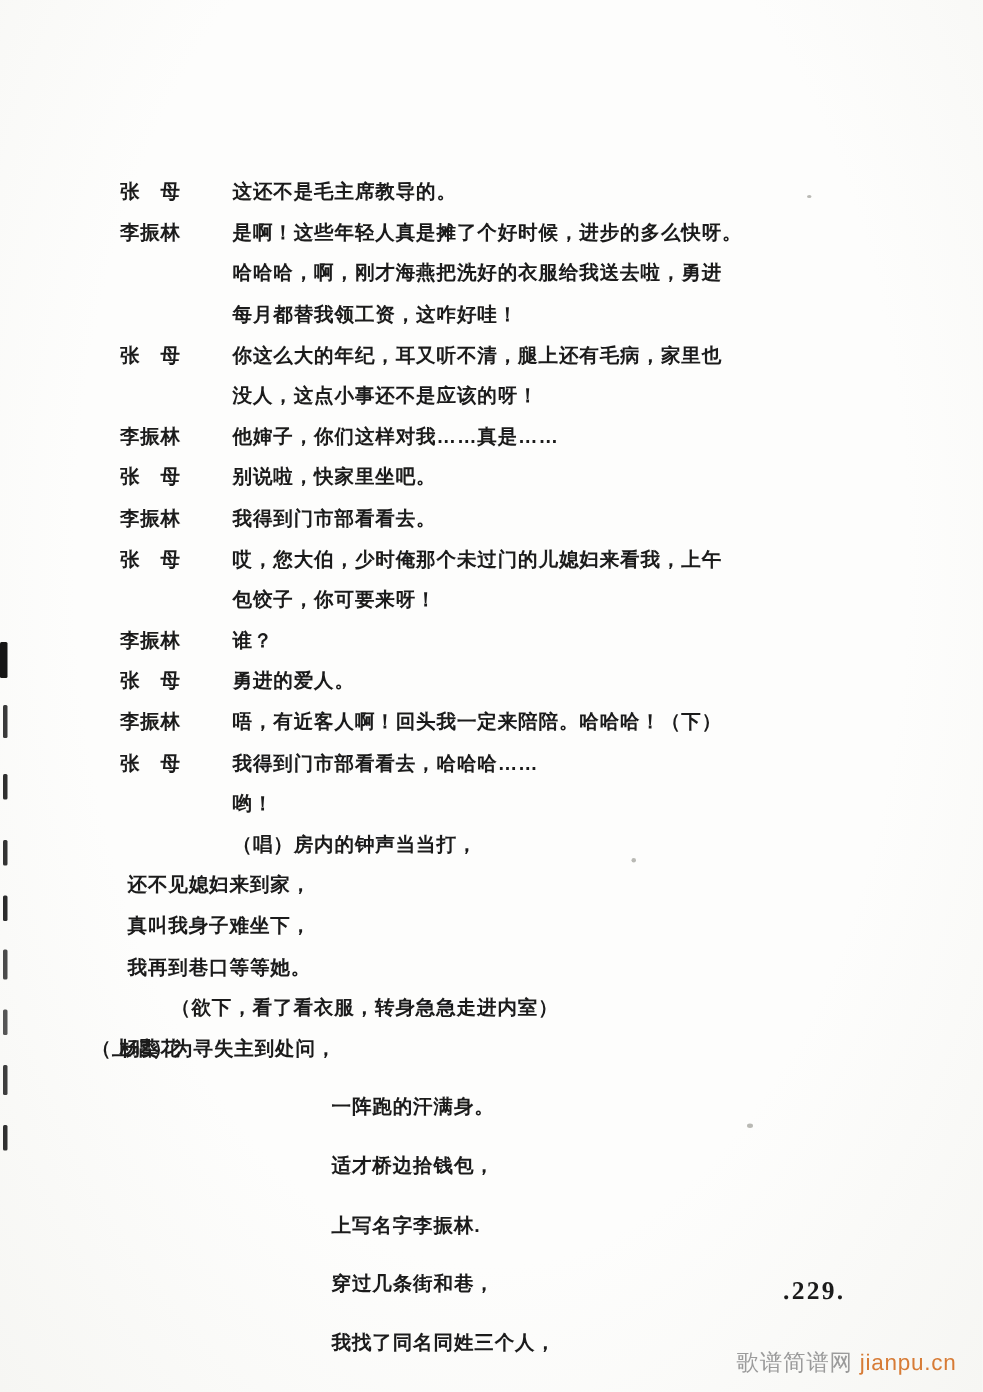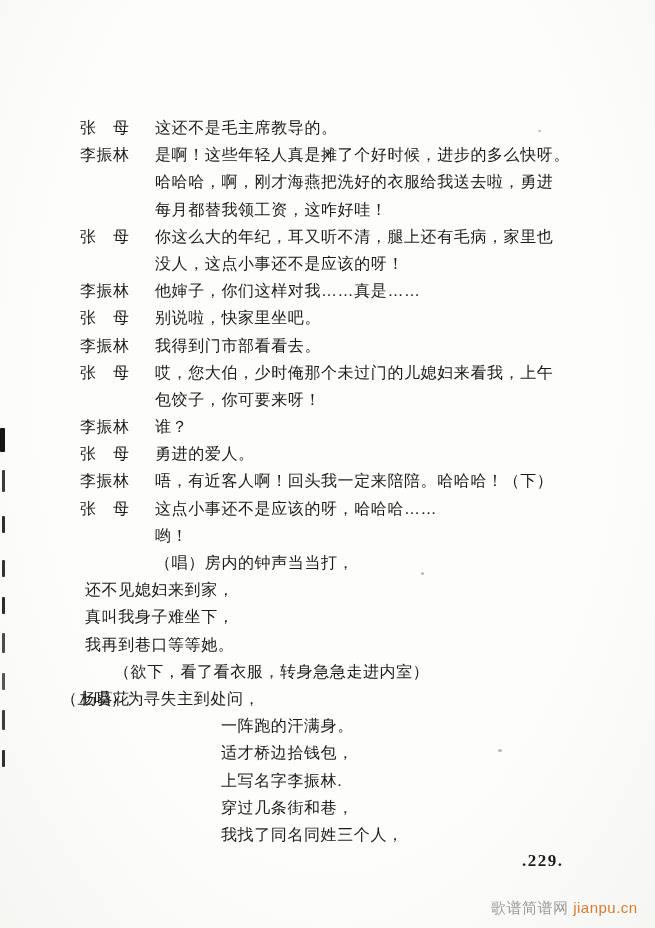--- a/index.html
+++ b/index.html
@@ -16,35 +16,35 @@
       radial-gradient(ellipse at 50% 40%, #fdfdfc 60%, #f6f6f3 100%);
   }
   .content{
     position:absolute;
     top:114px;left:0;right:0;
   }
   .line{
     position:relative;
     height:27.2px;
     line-height:27.2px;
-    font-size:16px;
-    font-weight:400;
+    font-size:13px;
+    font-weight:700;
     color:#1b1b1b;
     letter-spacing:0.6px;
     white-space:nowrap;
   }
   .speaker{
     position:absolute;
     left:80px;
     top:0;
     letter-spacing:0.5px;
   }
   .ind-d  {padding-left:155px;}
   .ind-l1 {padding-left:85px;}
-  .ind-l2 {padding-left:221px;}
+  .ind-l2 {padding-left:221px;margin-top:12px;}
   .ind-st {padding-left:114px;}
   .ind-su {padding-left:61px;}
   .page-number{
     position:absolute;
     left:522px;top:851px;
     font-family:"Liberation Serif", serif;
     font-size:17px;
     font-weight:700;
     color:#1b1b1b;
     letter-spacing:1.5px;
@@ -84,21 +84,21 @@
       <div class="line ind-d"><span class="speaker">张　母</span><span class="txt">你这么大的年纪，耳又听不清，腿上还有毛病，家里也</span></div>
       <div class="line ind-d"><span class="txt">没人，这点小事还不是应该的呀！</span></div>
       <div class="line ind-d"><span class="speaker">李振林</span><span class="txt">他婶子，你们这样对我……真是……</span></div>
       <div class="line ind-d"><span class="speaker">张　母</span><span class="txt">别说啦，快家里坐吧。</span></div>
       <div class="line ind-d"><span class="speaker">李振林</span><span class="txt">我得到门市部看看去。</span></div>
       <div class="line ind-d"><span class="speaker">张　母</span><span class="txt">哎，您大伯，少时俺那个未过门的儿媳妇来看我，上午</span></div>
       <div class="line ind-d"><span class="txt">包饺子，你可要来呀！</span></div>
       <div class="line ind-d"><span class="speaker">李振林</span><span class="txt">谁？</span></div>
       <div class="line ind-d"><span class="speaker">张　母</span><span class="txt">勇进的爱人。</span></div>
       <div class="line ind-d"><span class="speaker">李振林</span><span class="txt">唔，有近客人啊！回头我一定来陪陪。哈哈哈！（下）</span></div>
-      <div class="line ind-d"><span class="speaker">张　母</span><span class="txt">这点小事还不是应该的呀，哈哈哈……</span></div>
+      <div class="line ind-d"><span class="speaker">张　母</span><span class="txt">我得到门市部看看去，哈哈哈……</span></div>
       <div class="line ind-d"><span class="txt">哟！</span></div>
       <div class="line ind-d"><span class="txt">（唱）房内的钟声当当打，</span></div>
       <div class="line ind-l1"><span class="txt">还不见媳妇来到家，</span></div>
       <div class="line ind-l1"><span class="txt">真叫我身子难坐下，</span></div>
       <div class="line ind-l1"><span class="txt">我再到巷口等等她。</span></div>
       <div class="line ind-st"><span class="txt">（欲下，看了看衣服，转身急急走进内室）</span></div>
       <div class="line ind-su"><span class="speaker">杨葵花</span><span class="txt">（上唱）为寻失主到处问，</span></div>
       <div class="line ind-l2"><span class="txt">一阵跑的汗满身。</span></div>
       <div class="line ind-l2"><span class="txt">适才桥边拾钱包，</span></div>
       <div class="line ind-l2"><span class="txt">上写名字李振林.</span></div>

